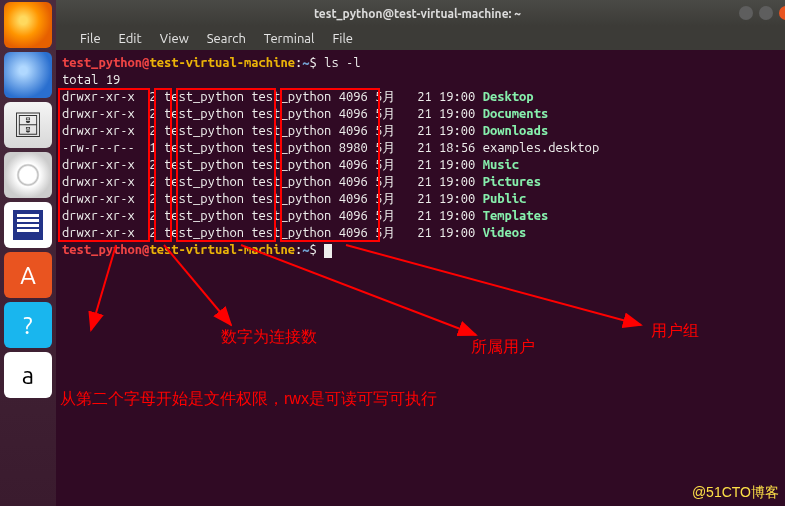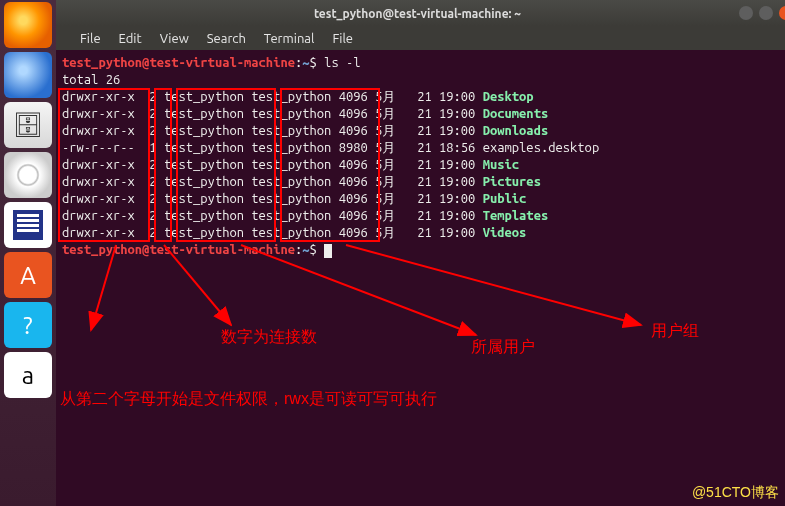--- a/index.html
+++ b/index.html
@@ -85,21 +85,21 @@
     background:#300a24;
     font-family: "Ubuntu Mono","DejaVu Sans Mono", monospace;
     font-size: 13px;
     line-height: 17px;
     color:#eeeeec;
     padding: 4px 6px;
     position:relative;
     white-space: pre;
   }
   .p-user{color:#ef4444;font-weight:bold;}
-  .p-host{color:#ef4444;font-weight:bold;}
+  .p-host{color:#eab308;font-weight:bold;}
   .p-path{color:#729fcf;font-weight:bold;}
   .p-white{color:#eeeeec;}
   .dirlink{color:#86efac;font-weight:bold;}
   .cursor{display:inline-block;width:8px;height:14px;background:#eeeeec;vertical-align:middle;}
   .redbox{
     position:absolute;
     border:2px solid #ff0000;
     pointer-events:none;
   }
   .annot-label{
@@ -153,21 +153,21 @@
     </div>
     <div class="menubar" id="menubar">
         <span>File</span>
         <span>Edit</span>
         <span>View</span>
         <span>Search</span>
         <span>Terminal</span>
         <span>File</span>
       </div>
     <div class="terminal" id="termbody"><span class="p-user">test_python</span><span class="p-user">@</span><span class="p-host">test-virtual-machine</span><span class="p-white">:</span><span class="p-path">~</span><span class="p-white">$ </span><span class="p-white">ls -l</span>
-<span class="p-white">total 26</span>
+<span class="p-white">total 19</span>
 <span class="p-white">drwxr-xr-x  2 test_python test_python 4096 5月   21 19:00 </span><span class="dirlink">Desktop</span>
 <span class="p-white">drwxr-xr-x  2 test_python test_python 4096 5月   21 19:00 </span><span class="dirlink">Documents</span>
 <span class="p-white">drwxr-xr-x  2 test_python test_python 4096 5月   21 19:00 </span><span class="dirlink">Downloads</span>
 <span class="p-white">-rw-r--r--  1 test_python test_python 8980 5月   21 18:56 </span><span class="p-white">examples.desktop</span>
 <span class="p-white">drwxr-xr-x  2 test_python test_python 4096 5月   21 19:00 </span><span class="dirlink">Music</span>
 <span class="p-white">drwxr-xr-x  2 test_python test_python 4096 5月   21 19:00 </span><span class="dirlink">Pictures</span>
 <span class="p-white">drwxr-xr-x  2 test_python test_python 4096 5月   21 19:00 </span><span class="dirlink">Public</span>
 <span class="p-white">drwxr-xr-x  2 test_python test_python 4096 5月   21 19:00 </span><span class="dirlink">Templates</span>
 <span class="p-white">drwxr-xr-x  2 test_python test_python 4096 5月   21 19:00 </span><span class="dirlink">Videos</span>
 <span class="p-user">test_python</span><span class="p-user">@</span><span class="p-host">test-virtual-machine</span><span class="p-white">:</span><span class="p-path">~</span><span class="p-white">$ </span><span class="cursor"></span>

